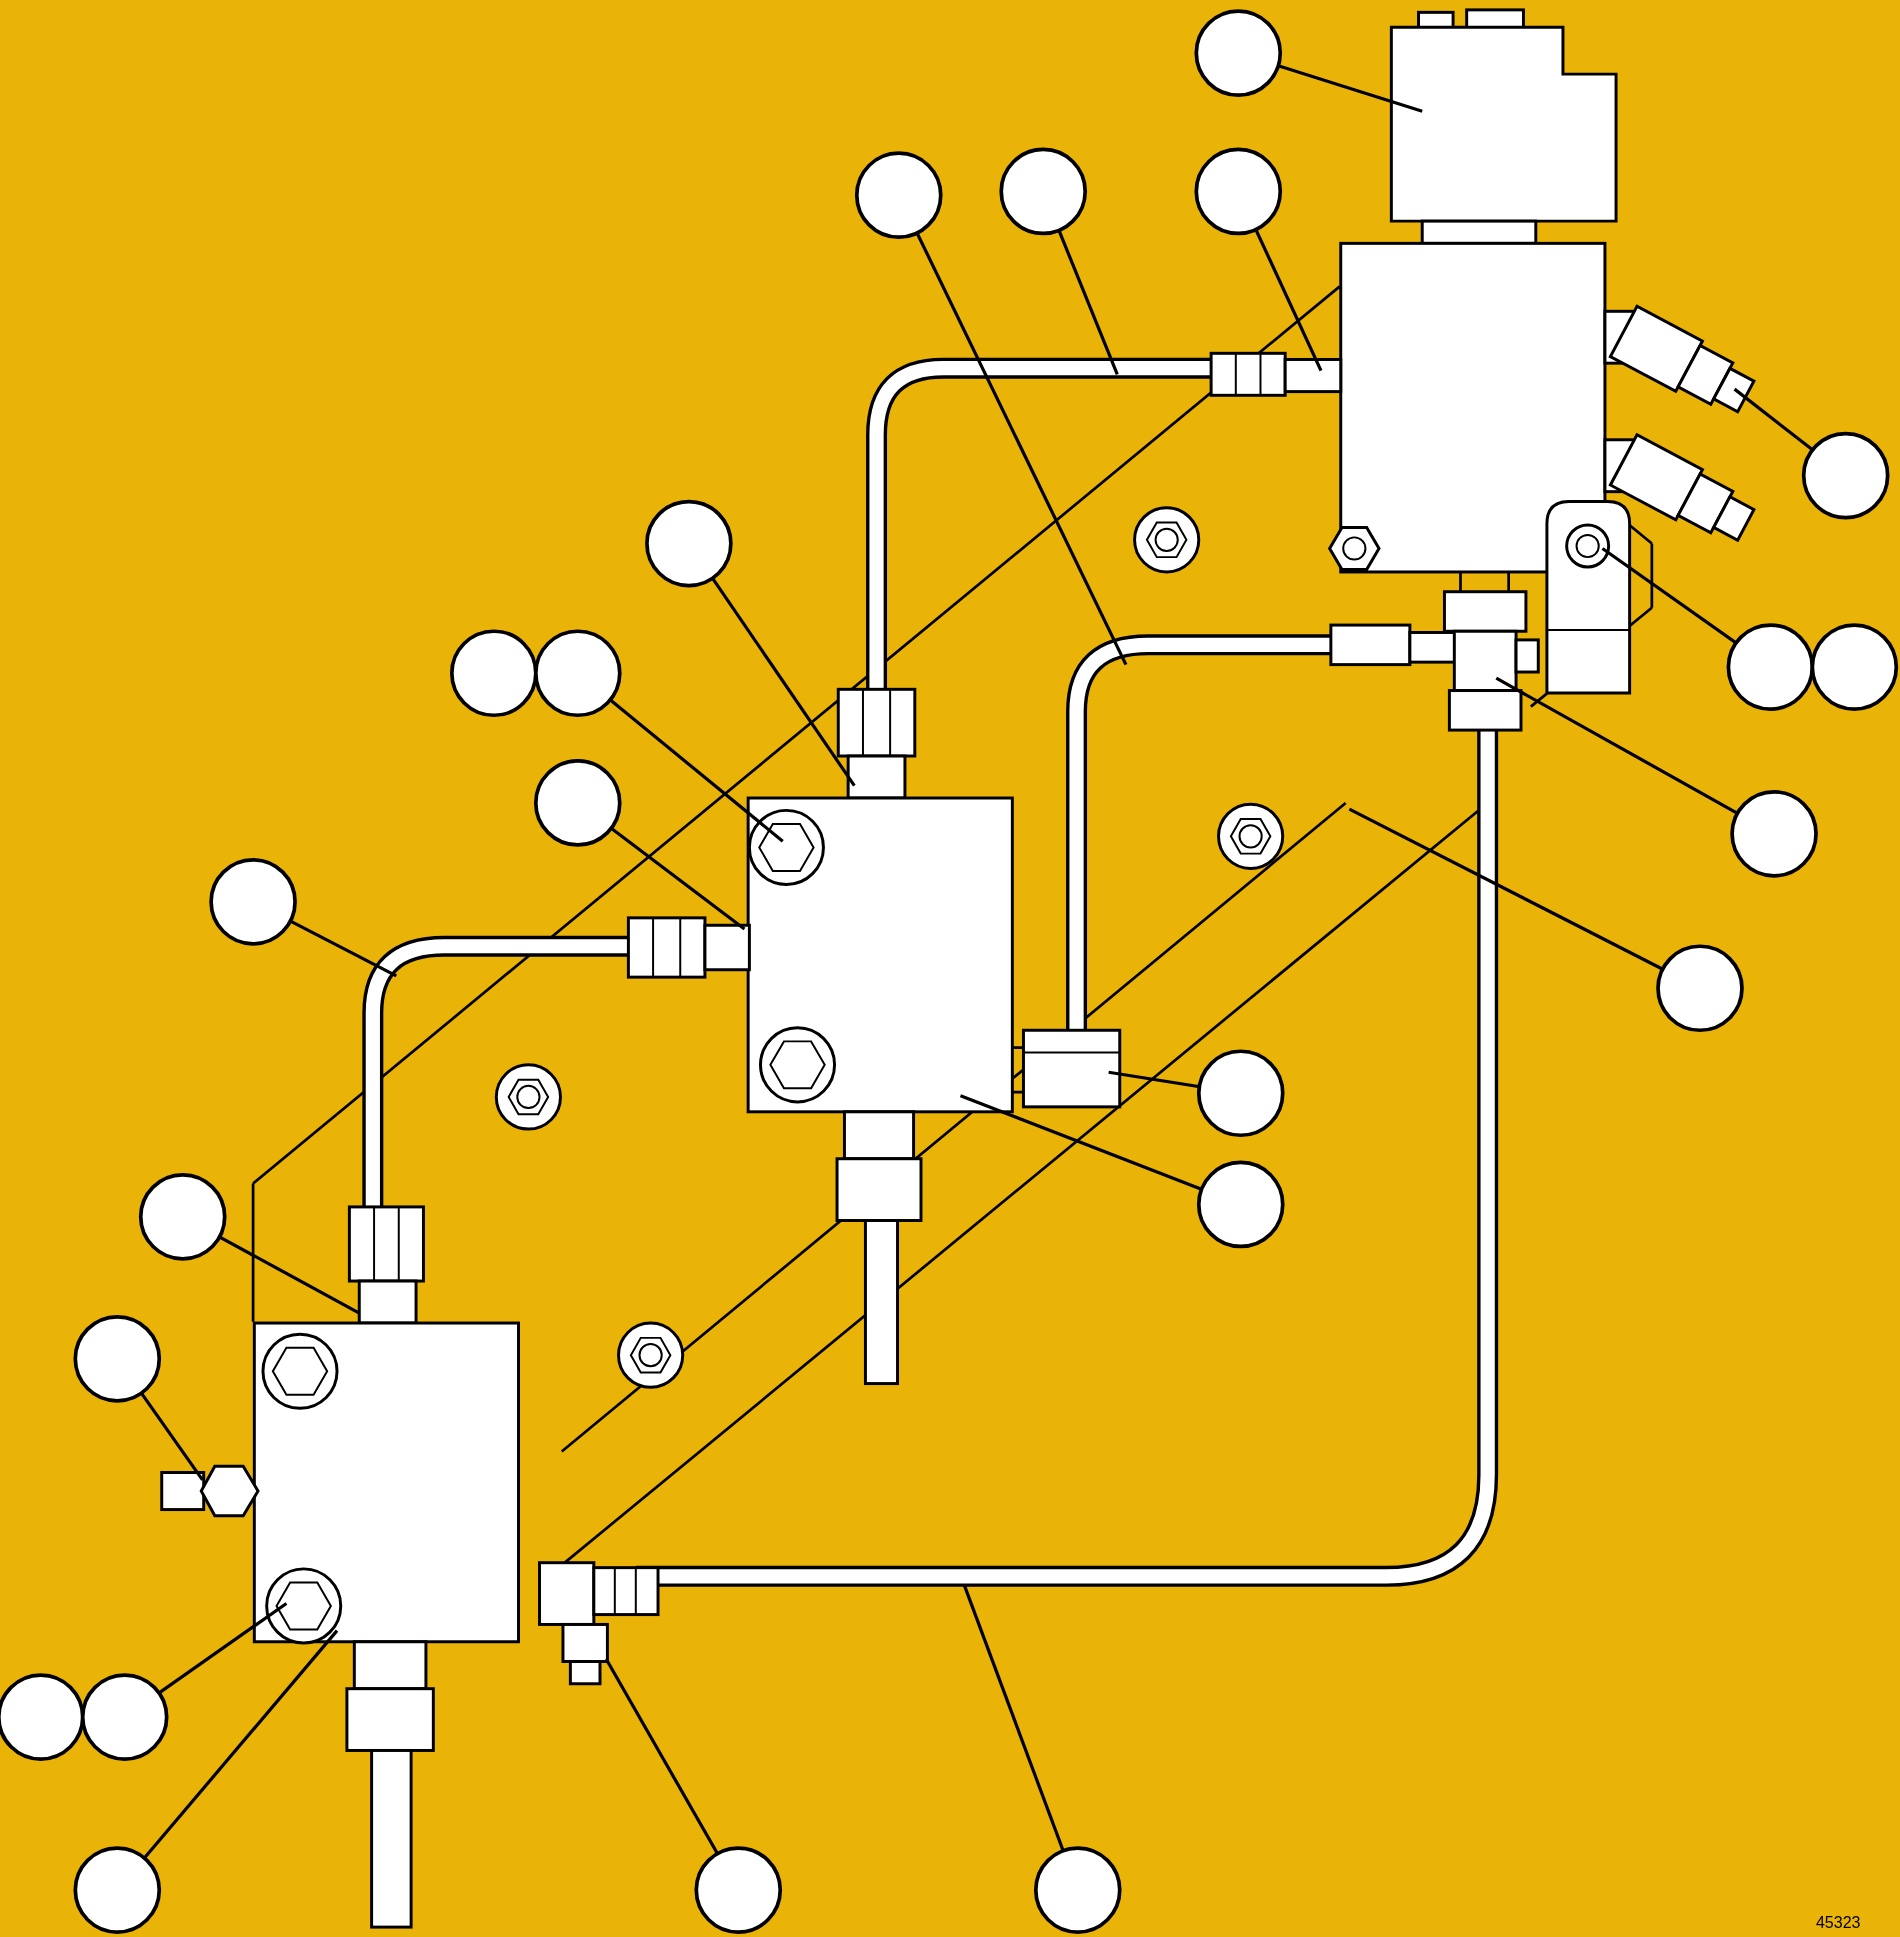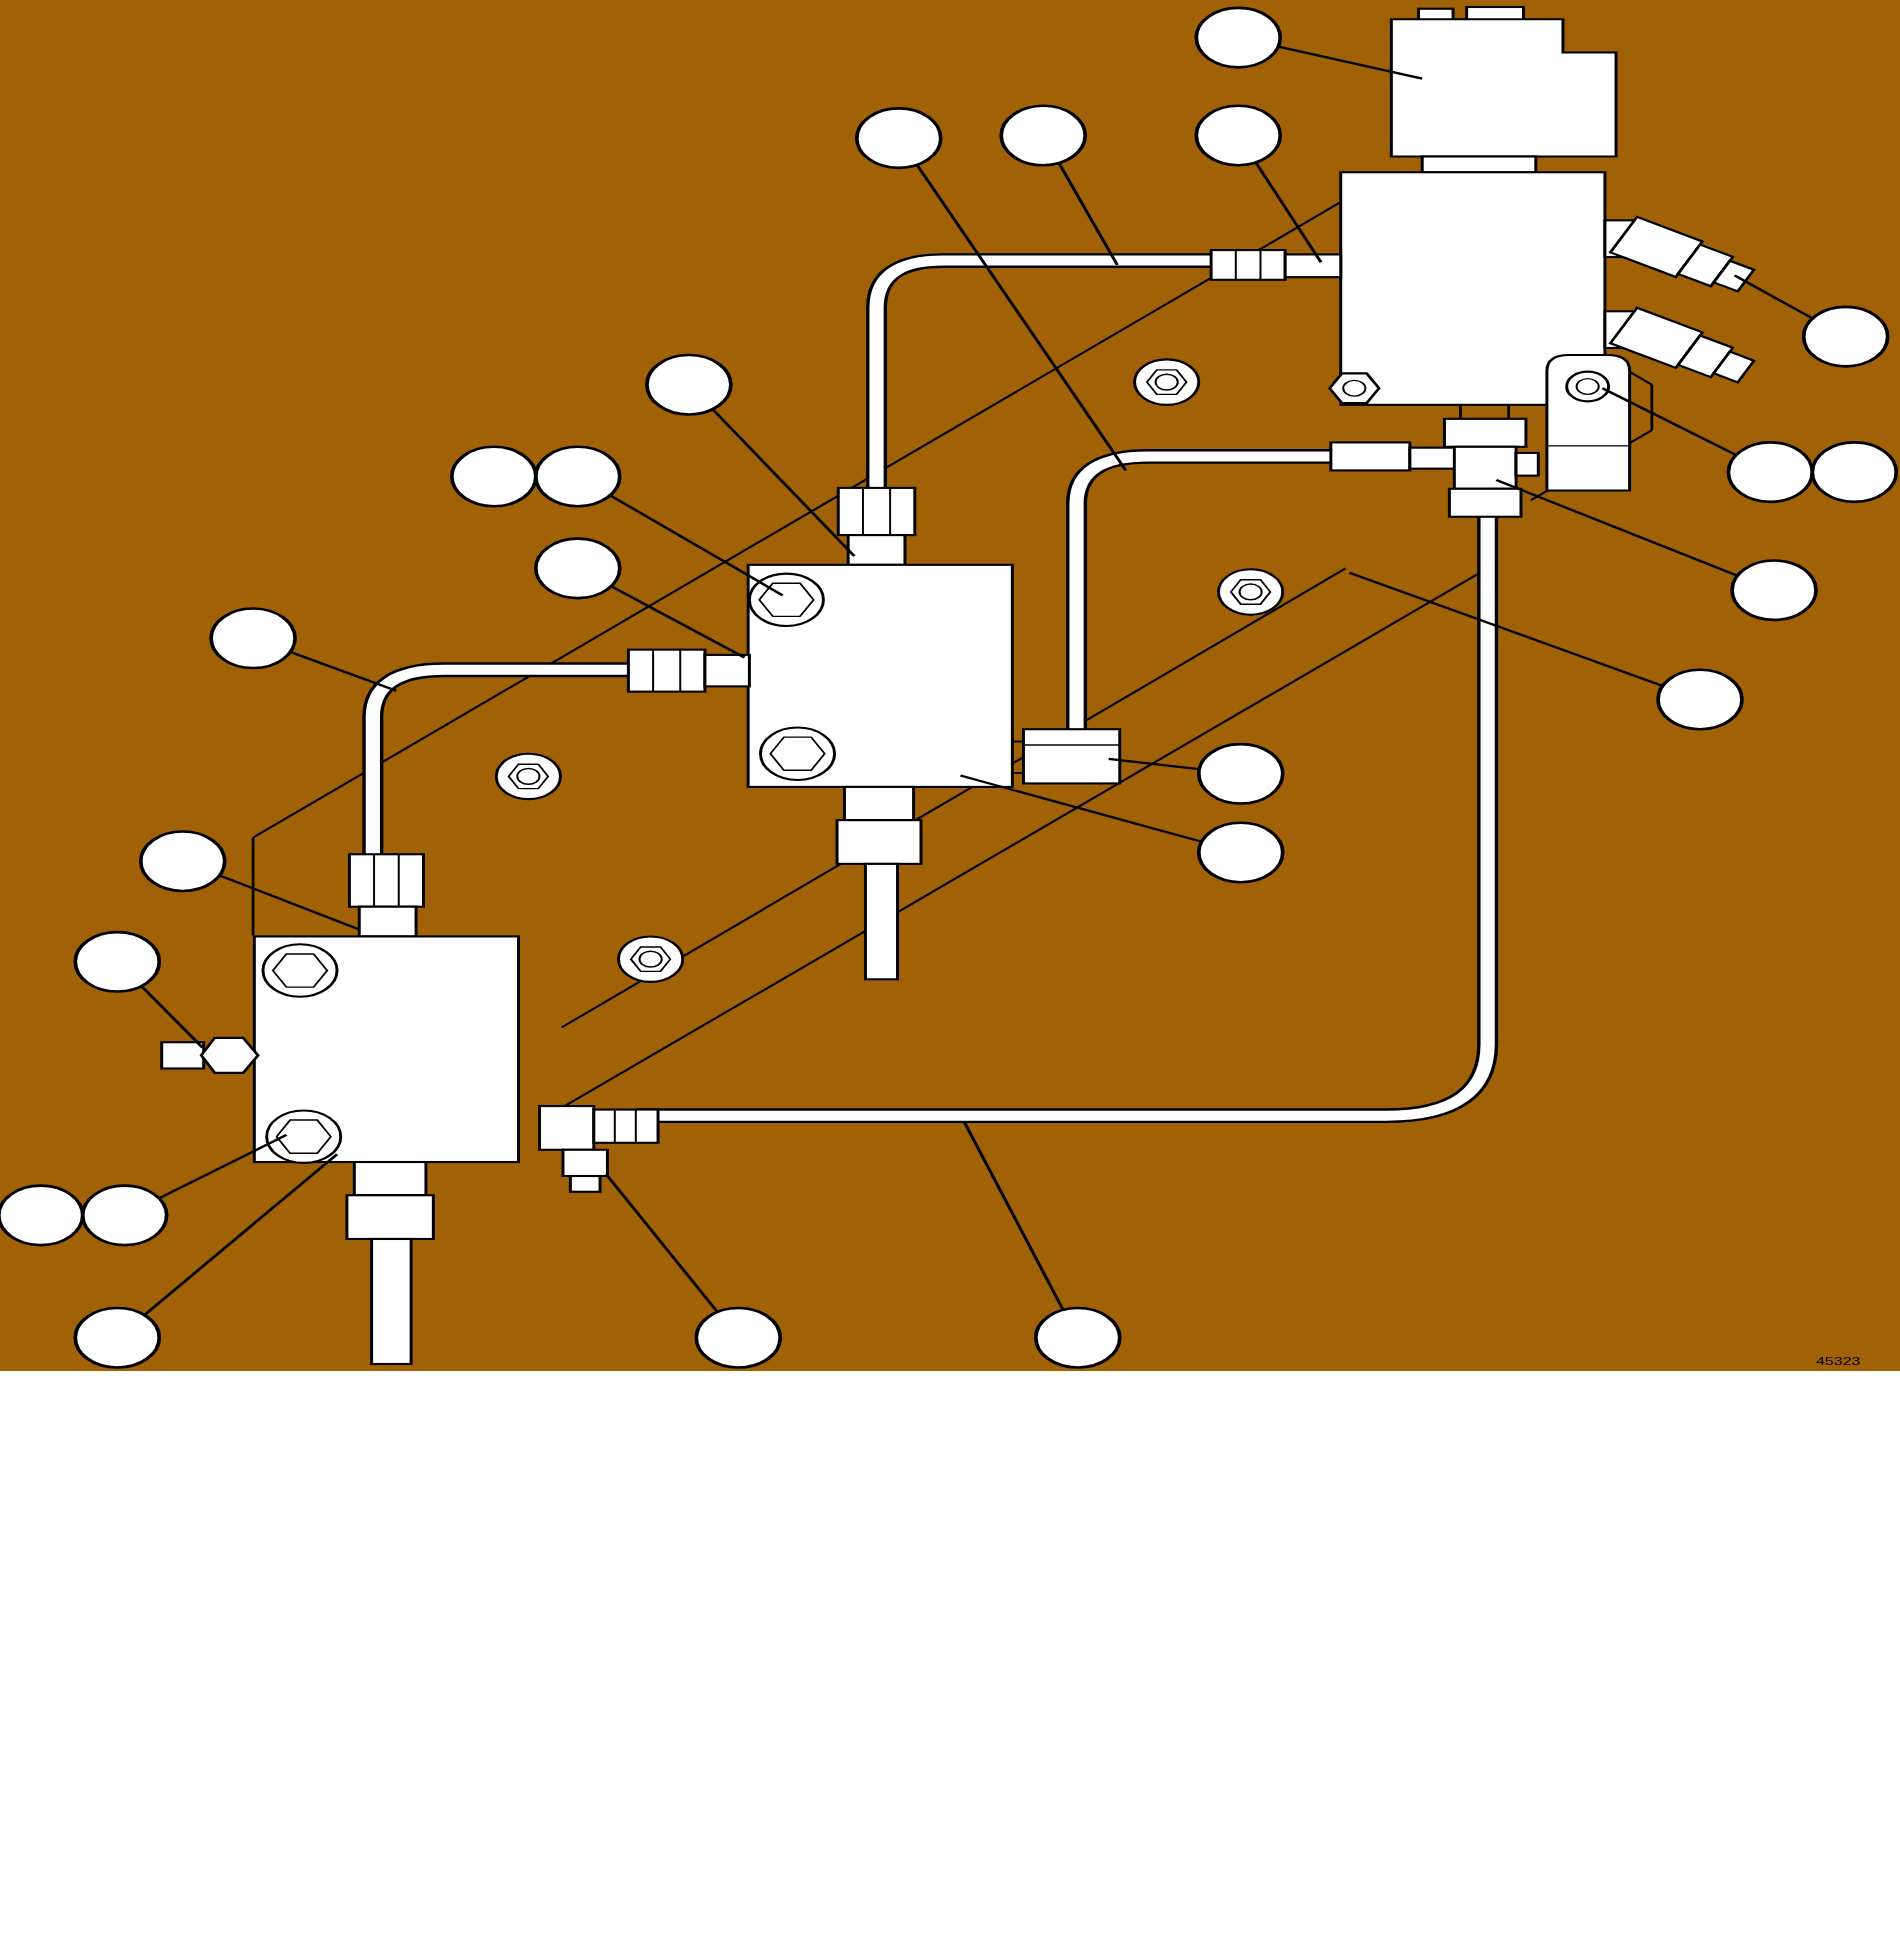--- a/index.html
+++ b/index.html
@@ -1,16 +1,16 @@
 <!DOCTYPE html>
 <html style="font-size:13.2px"><head>
 <meta charset="utf-8">
 <style>
   html,body{margin:0;padding:0;background:#ffffff;}
-  .page{width:1900px;height:1371px;background:#a16207;overflow:hidden;position:relative;}
+  .page{width:1900px;height:1937px;background:#eab308;overflow:hidden;position:relative;}
   svg{display:block;width:100%;height:100%;}
   .ln{stroke:#000;stroke-width:2.2;fill:none;stroke-linecap:butt;}
   .shape{fill:#ffffff;stroke:#000;stroke-width:2.4;}
   .detail{fill:none;stroke:#000;stroke-width:1.6;}
   .tube-o{fill:none;stroke:#000;stroke-width:17;}
   .tube-i{fill:none;stroke:#ffffff;stroke-width:11.5;}
   .leader{stroke:#000;stroke-width:2.6;}
   .balloon{fill:#ffffff;stroke:#000;stroke-width:3;}
   text.dwg{font-family:"Liberation Sans",sans-serif;font-size:13px;fill:#000;}
 </style>

